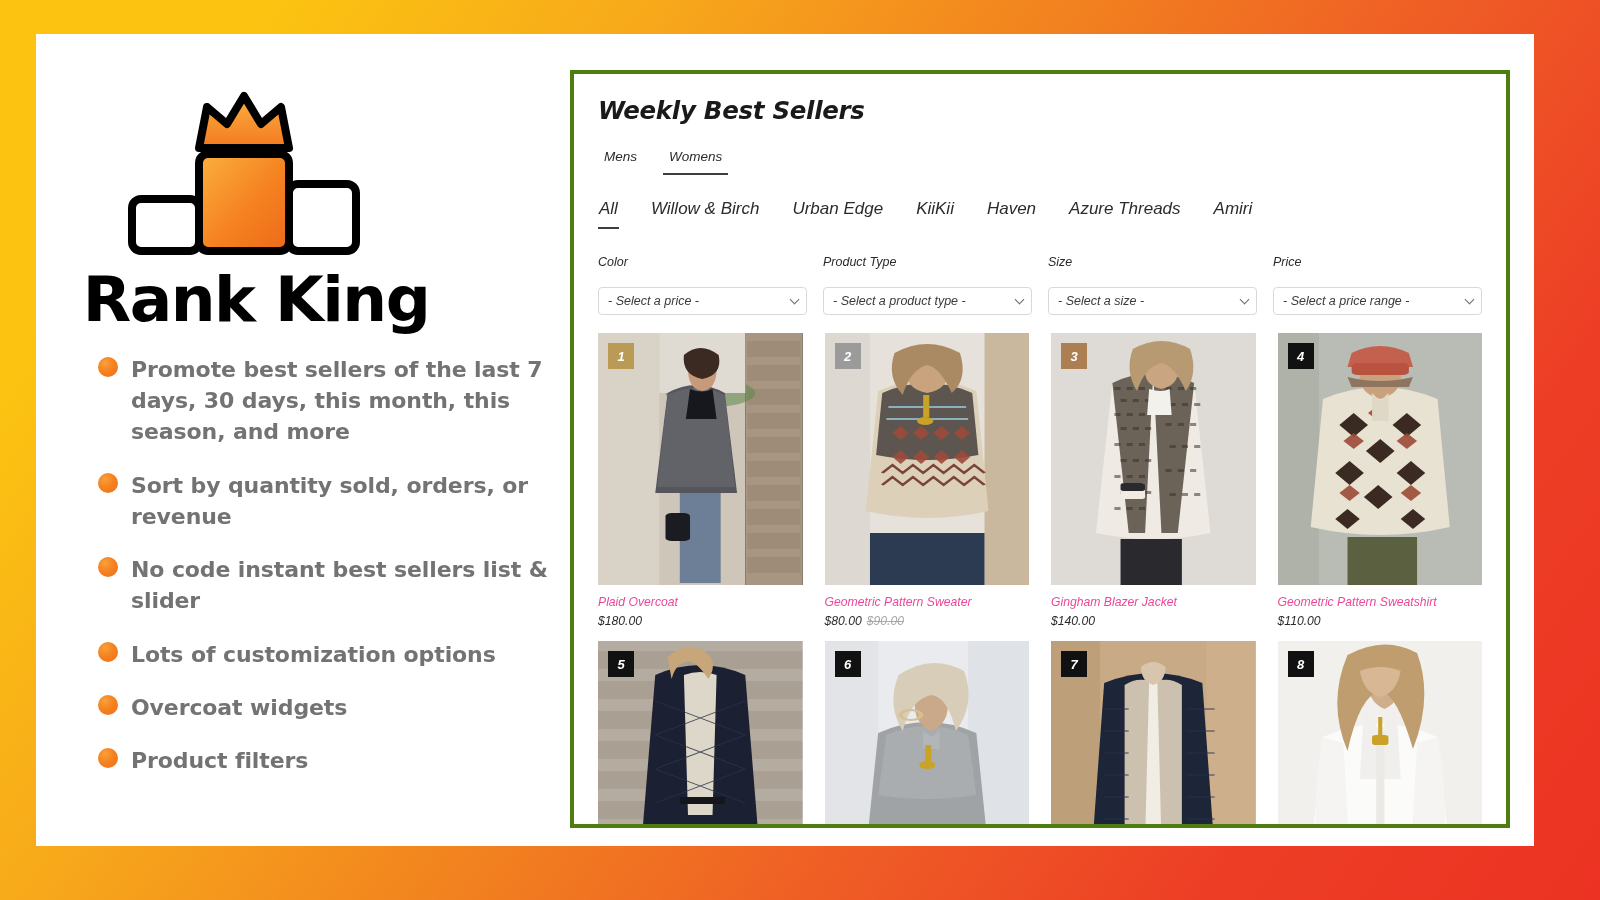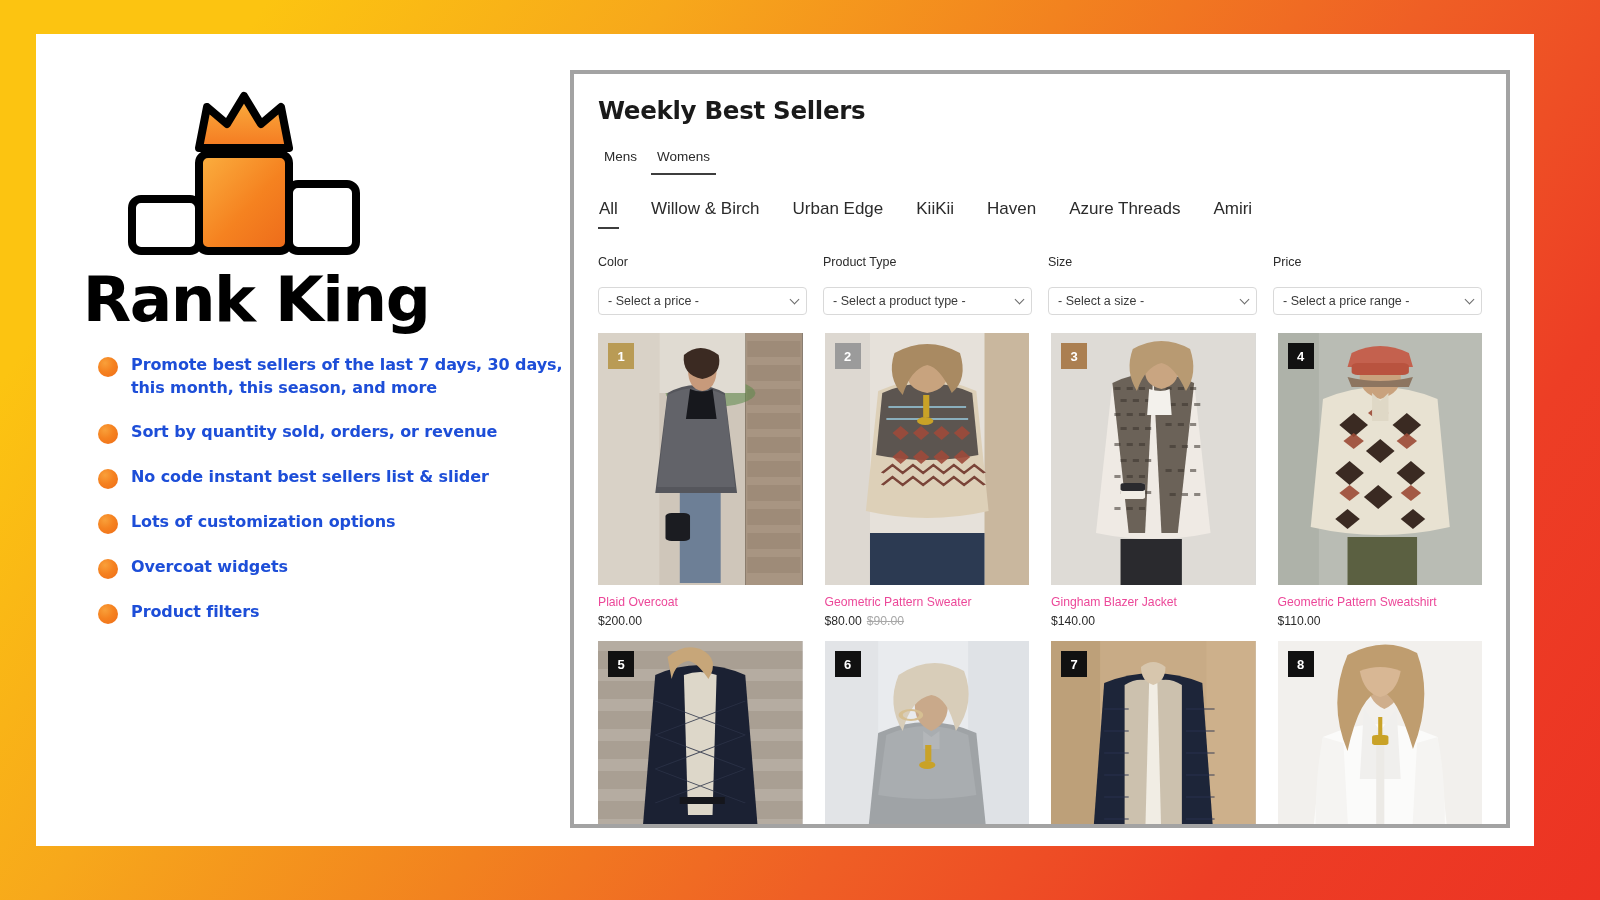--- a/index.html
+++ b/index.html
@@ -79,36 +79,37 @@
     width: 20px;
     height: 20px;
     border-radius: 50%;
     background: radial-gradient(circle at 35% 30%, #f9a03a 0%, #f58220 45%, #ef6c17 100%);
     margin-top: 3px;
     margin-right: 13px;
   }
   .feature-text {
     font-family: "DejaVu Sans", sans-serif;
     font-weight: 700;
-    font-size: 16px;
+    font-size: 22px;
     line-height: 1.42;
-    color: #1d4ed8;
+    color: #737373;
     letter-spacing: -0.1px;
   }
 
   
   #widget-panel {
     position: absolute;
     left: 534px;
     top: 36px;
     width: 940px;
     height: 758px;
-    border: 4px solid #a3a3a3;
+    border: 4px solid #4d7c0f;
     background: #fff;
     overflow: hidden;
+    font-style: italic;
   }
   #widget-inner {
     position: absolute;
     left: 0; top: 0;
     width: 932px;
     height: 750px;
     padding: 22px 24px 0 24px;
   }
 
   #widget-title {
@@ -116,21 +117,21 @@
     font-weight: 700;
     font-size: 24.5px;
     color: #1a1a1a;
     letter-spacing: -0.3px;
     margin-bottom: 22px;
   }
 
   
   #gender-tabs {
     display: flex;
-    gap: 8px;
+    gap: 20px;
     margin-bottom: 22px;
   }
   .gender-tab {
     font-size: 13.5px;
     color: #2b2b2b;
     padding: 2px 6px 9px 6px;
     border-bottom: 2px solid transparent;
     cursor: pointer;
     white-space: nowrap;
   }
@@ -383,21 +384,21 @@
               <path d="M34 60 q14 -16 28 0 l6 100 -40 0 Z" fill="#55565c"></path>
               <path d="M34 62 q14 -14 28 0 l5 92 -38 0 Z" fill="#6b6c72" opacity="0.6"></path>
               <path d="M44 36 q7 -12 14 0 q0 20 -7 22 q-7 -2 -7 -22 Z" fill="#c79a7b"></path>
               <path d="M42 22 q8 -14 17 0 q2 20 -8 24 q-10 -4 -9 -24 Z" fill="#3b2a22"></path>
               <path d="M45 56 q6 5 11 0 l2 30 -15 0 Z" fill="#17181d"></path>
               <rect x="33" y="180" width="12" height="28" rx="3" fill="#1b1c21"></rect>
             </svg>
           </div>
           <div class="product-name">Plaid Overcoat</div>
           <div class="product-prices">
-            <span>$200.00</span>
+            <span>$180.00</span>
           </div>
         </div>
 
         <div class="product-card">
           <div class="product-image">
             <span class="rank-badge" style="background: rgb(155, 155, 155);">2</span>
             <svg class="photo" viewBox="0 0 100 252" preserveAspectRatio="none">
               <rect width="100" height="252" fill="#e6e1da"></rect>
               <rect x="0" y="0" width="22" height="252" fill="#ddd8d1"></rect>
               <rect x="78" y="0" width="22" height="252" fill="#c9b79e"></rect>

